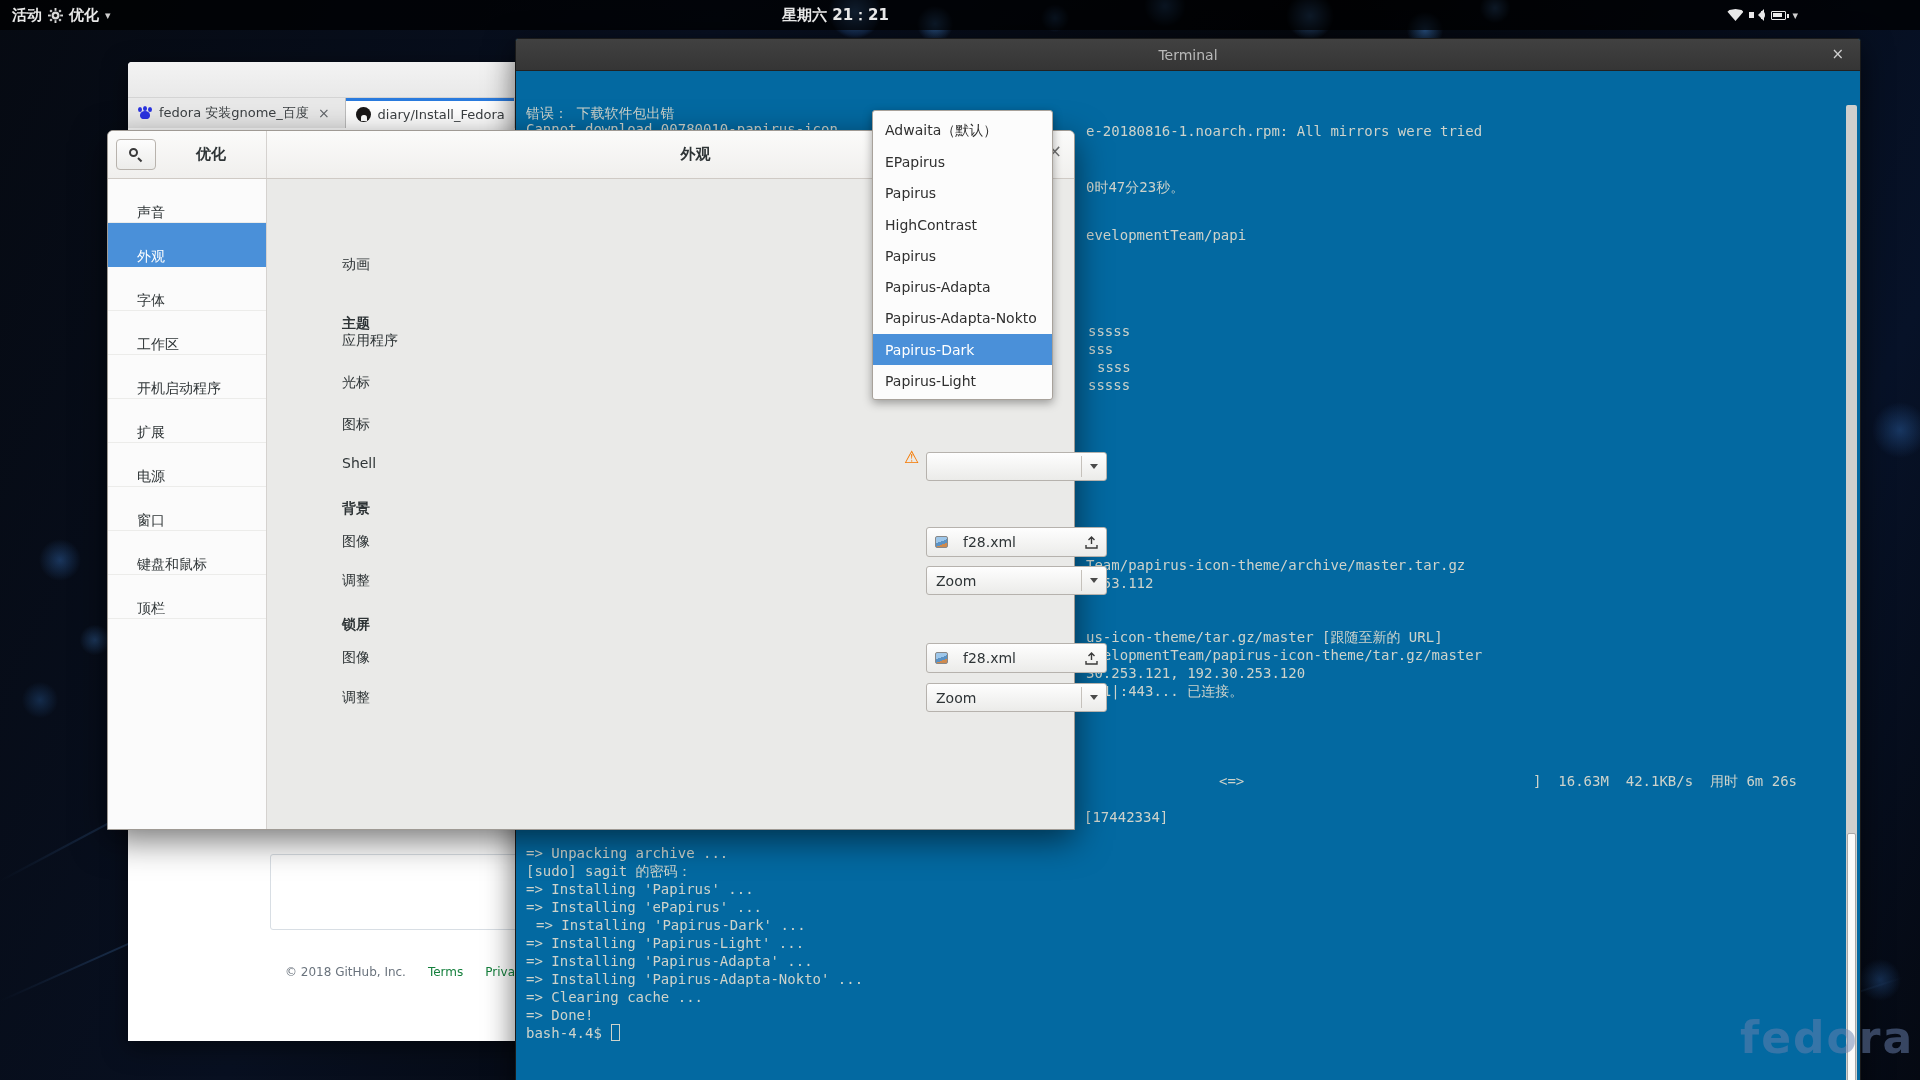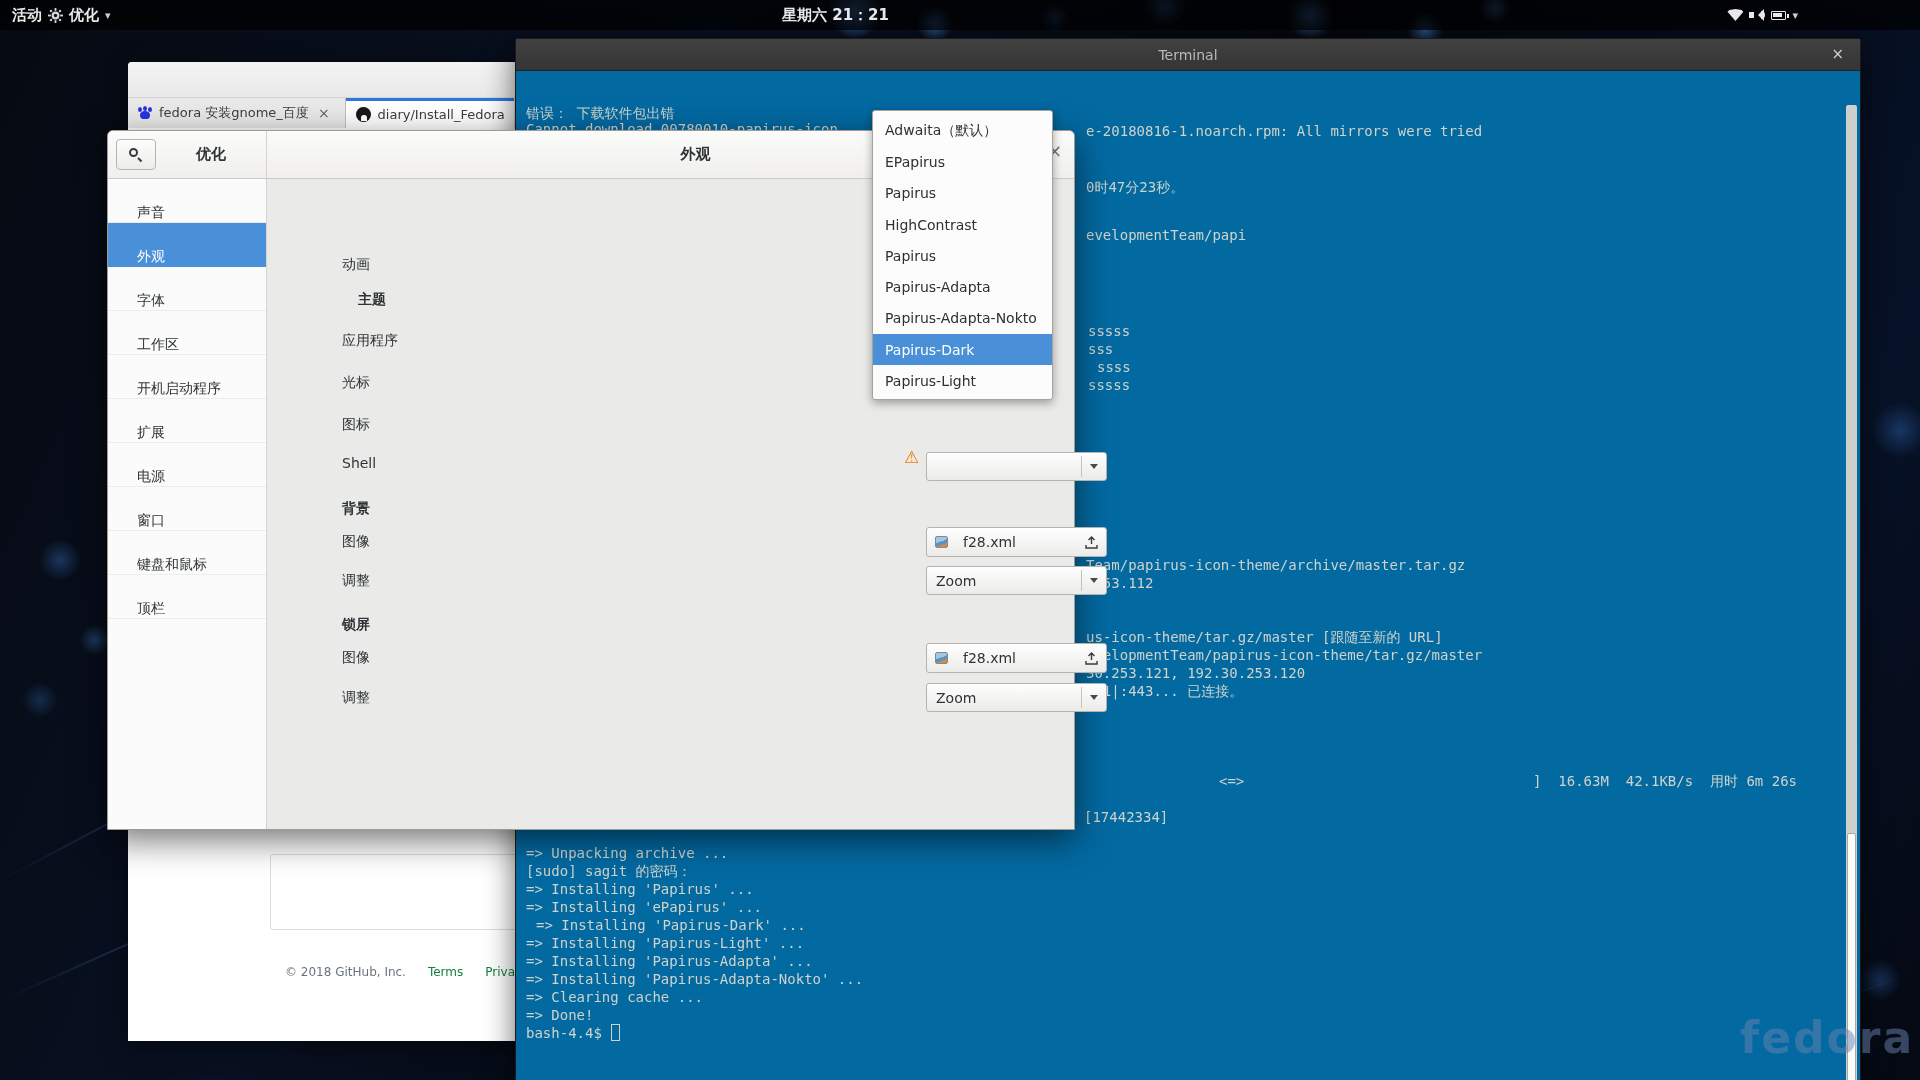--- a/index.html
+++ b/index.html
@@ -249,21 +249,21 @@
     <div class="sb-item">
         <span>键盘和鼠标</span>
       </div>
     <div class="sb-item">
         <span>顶栏</span>
       </div>
   </div>
 
   <div id="tw-main">
     <span class="row-label" style="top:77px;">动画</span>
-    <span class="sec-label" style="top:112px;margin-left:16px;">主题</span>
+    <span class="sec-label" style="top:136px;">主题</span>
     <span class="row-label" style="top:153px;">应用程序</span>
     <span class="row-label" style="top:195px;">光标</span>
     <span class="row-label" style="top:237px;">图标</span>
     <span class="row-label" style="top:276px;">Shell</span>
     <span class="warn" style="top:268px;">⚠</span>
     <div class="ctl combo" style="top:273px;">
       <span class="val"></span>
       <span class="sep"></span>
         <span class="arr">
           <span class="tri"></span>

